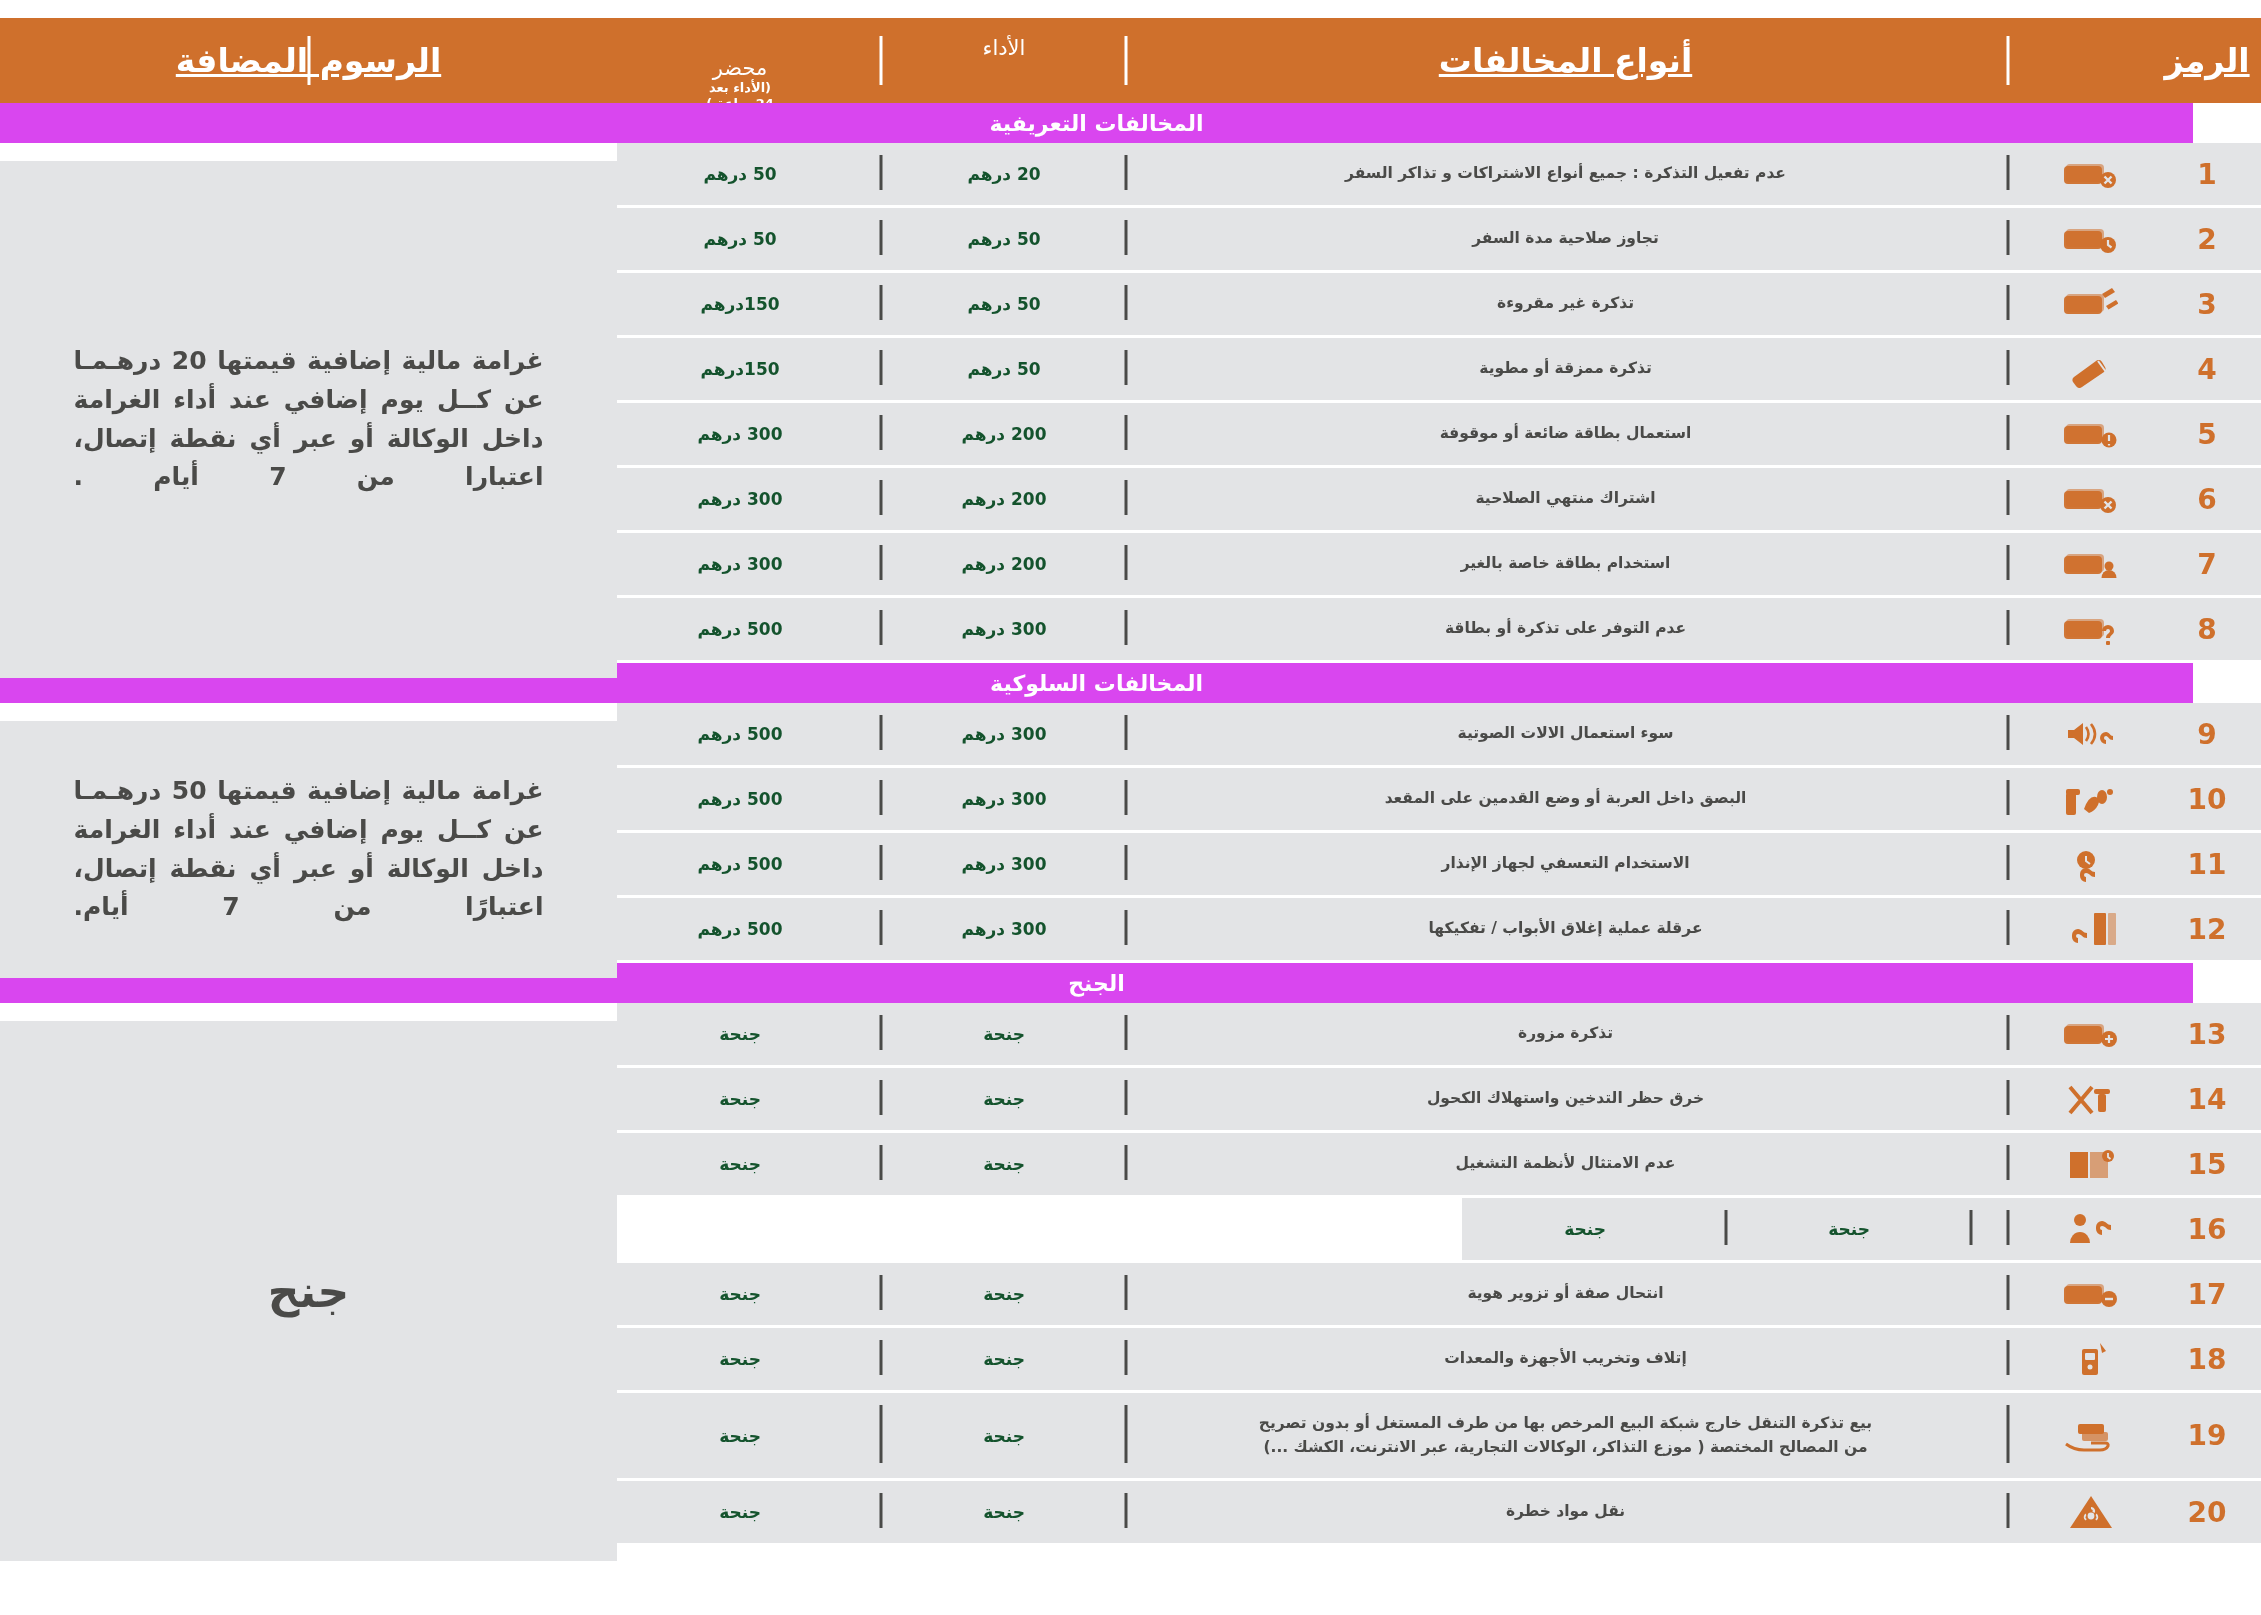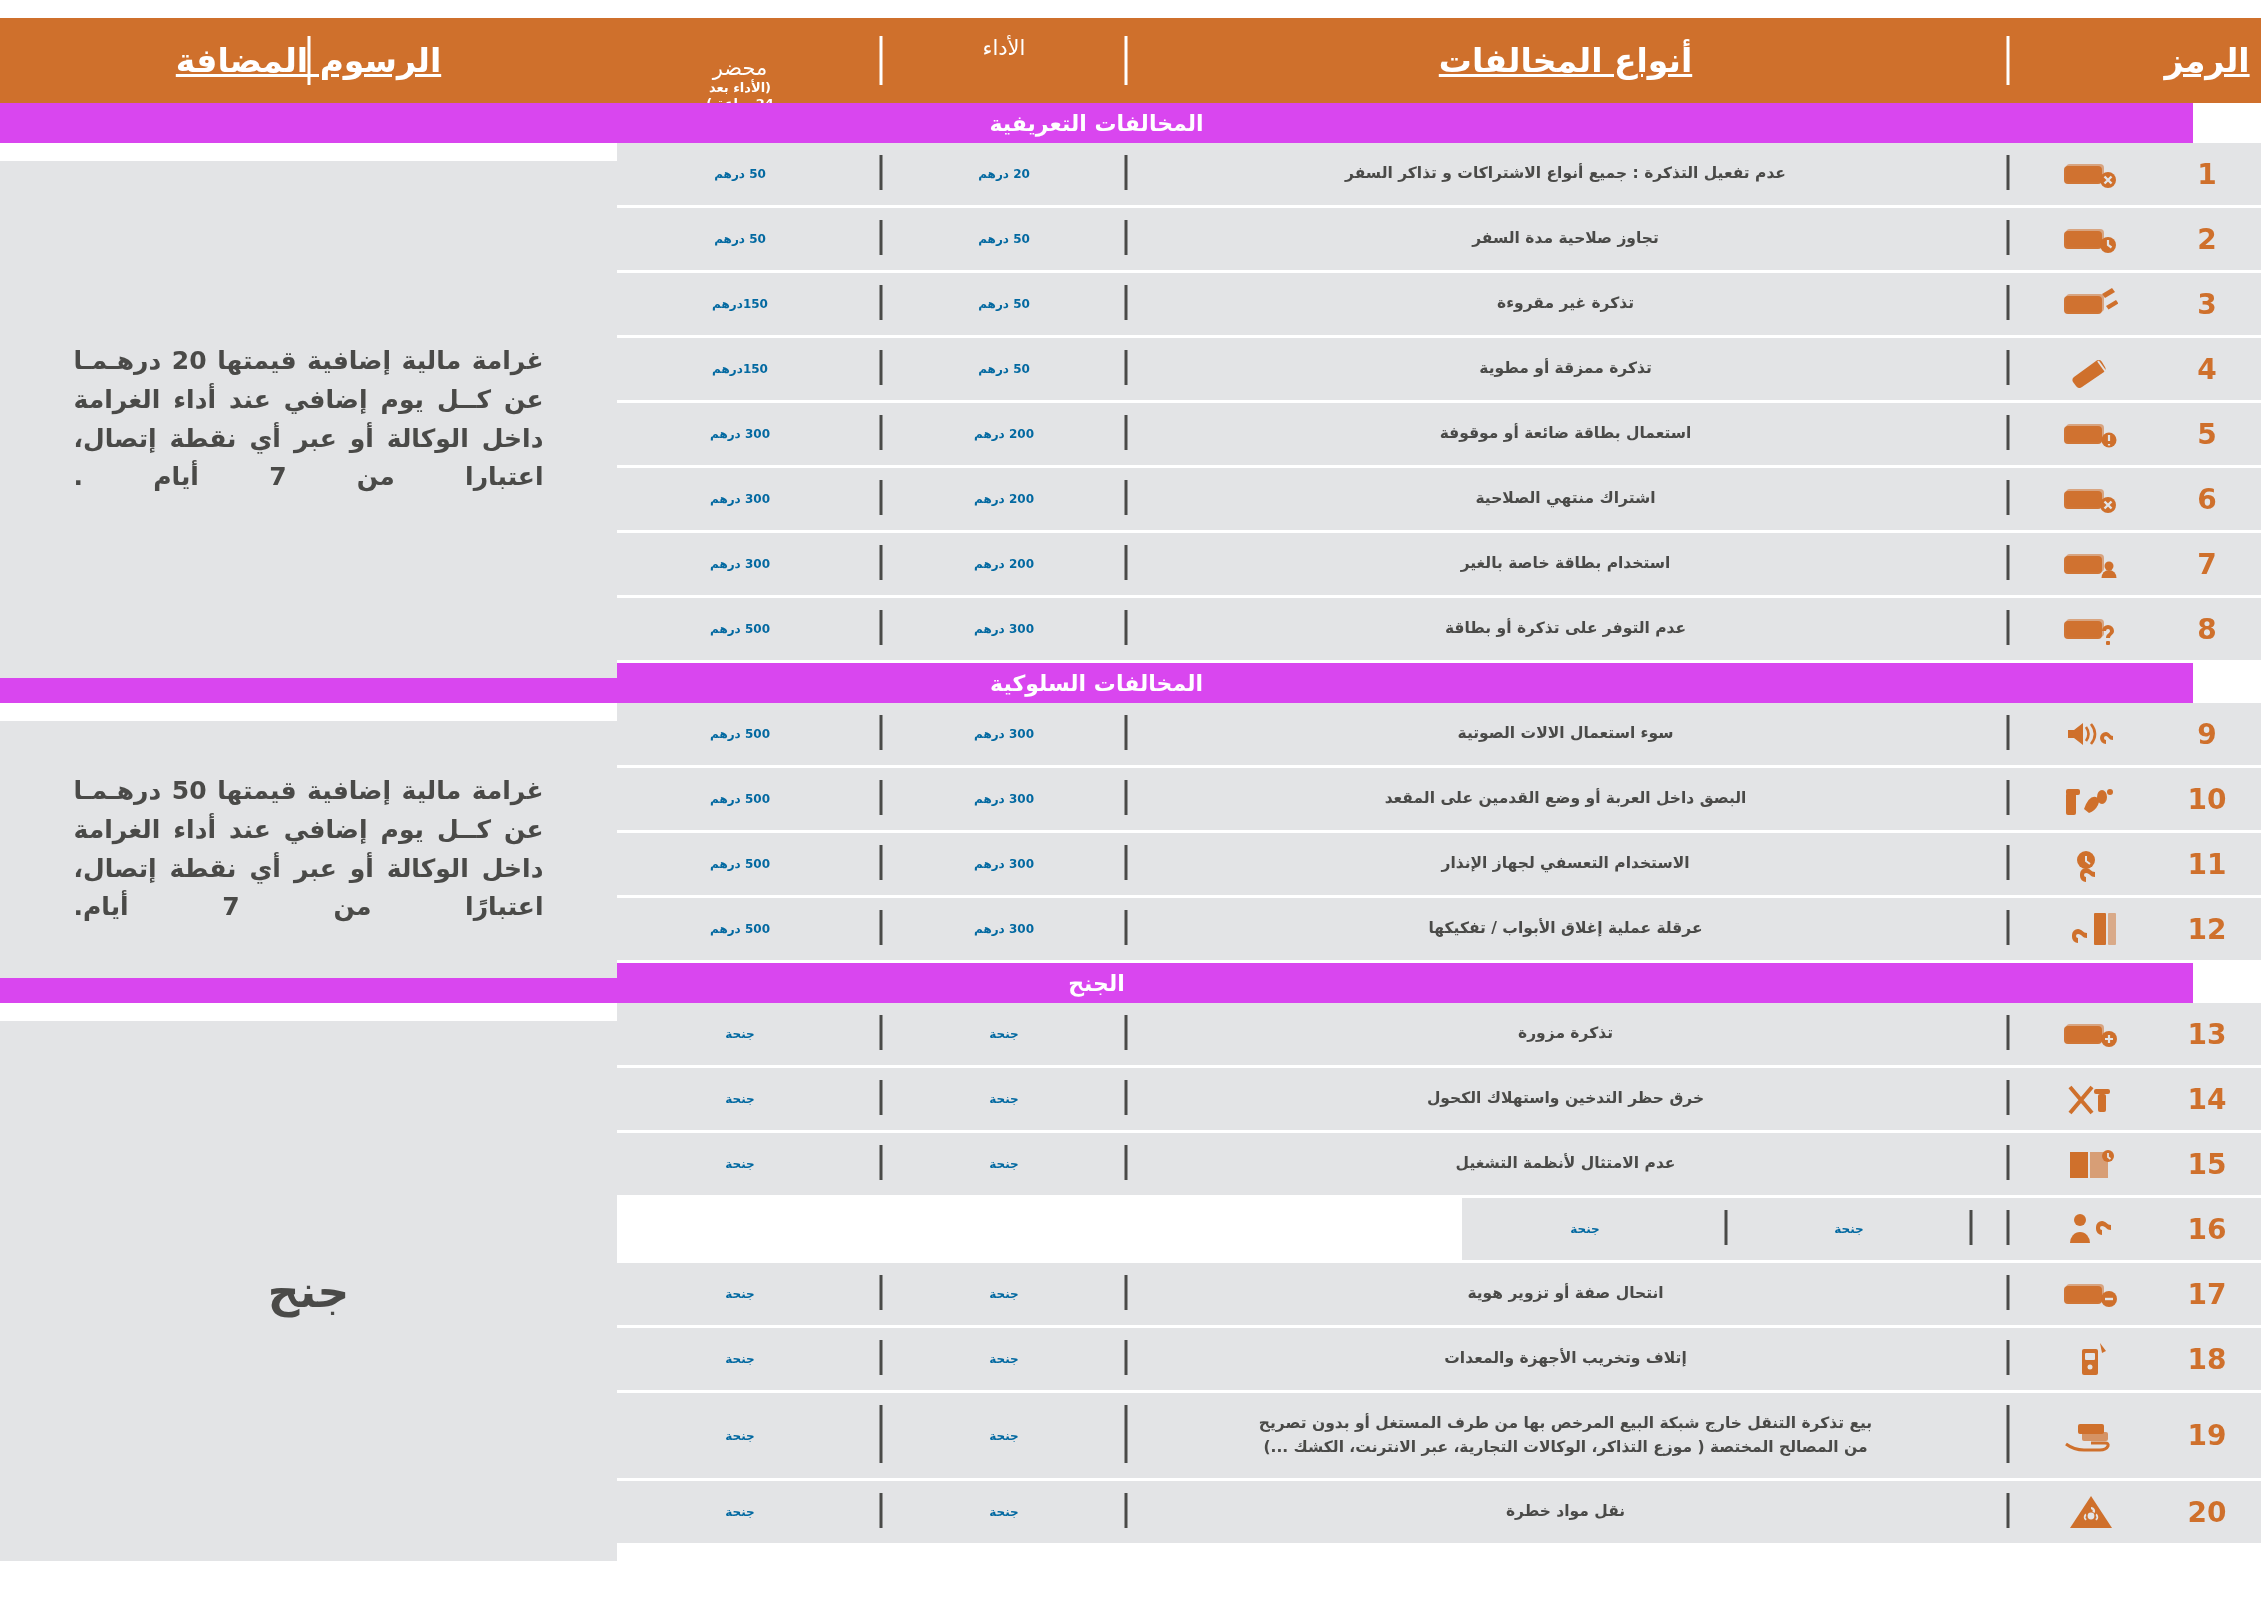--- a/index.html
+++ b/index.html
@@ -52,21 +52,21 @@
   
   .drow{height:65px;}
   .drow.tall{height:88px;}
   .drow .cell{
     display:flex;align-items:center;justify-content:center;
     background:#e3e4e6;box-sizing:border-box;
     border-bottom:3px solid #ffffff;text-align:center;
   }
   .code{font-size:28px;font-weight:bold;color:#cf702c;}
   .desc{font-size:15.5px;font-weight:bold;color:#4a4a48;line-height:1.5;padding:0 14px;}
-  .money{font-size:12px;font-weight:bold;color:#0369a1;}
+  .money{font-size:17px;font-weight:bold;color:#14532d;}
   .rowbar{position:relative;}
   .rowbar::after{
     content:"";position:absolute;top:12px;bottom:15px;left:50%;
     width:3px;background:#4a4a48;transform:translateX(-50%);
   }
   .icon-cell svg{display:block;}
 
   
   .feecol{
     position:absolute;background:#e3e4e6;

